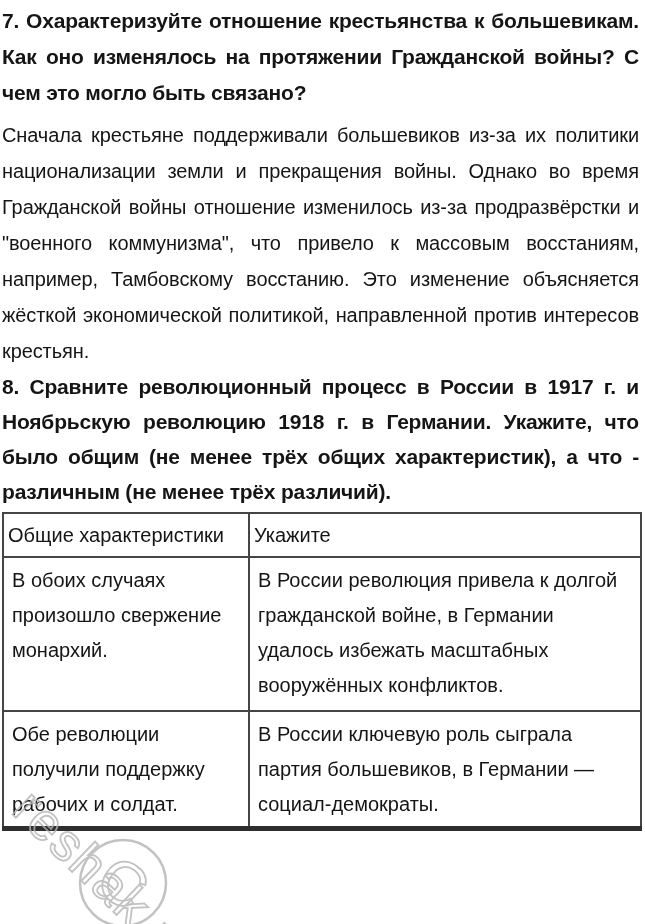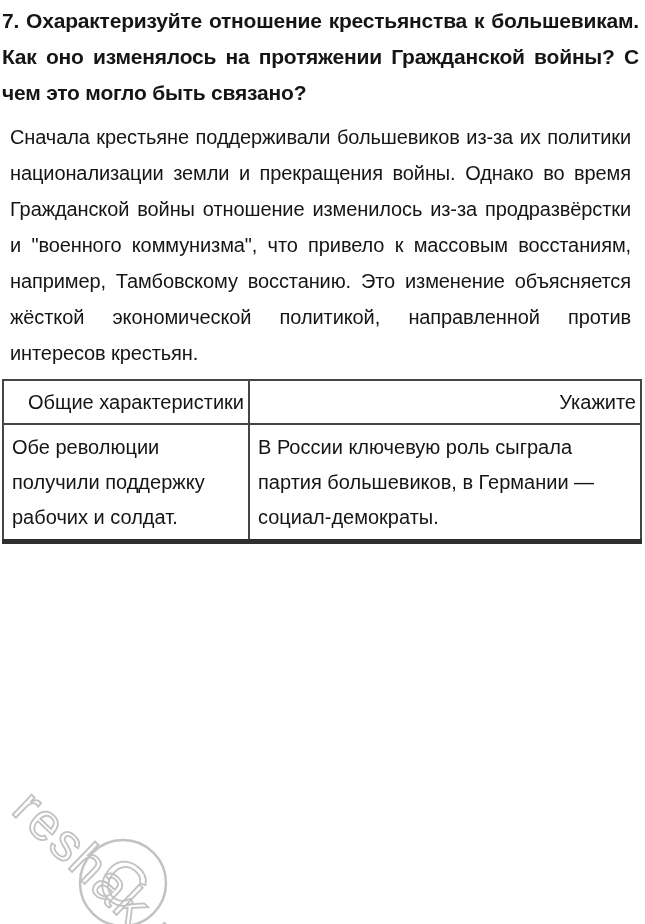--- a/index.html
+++ b/index.html
@@ -17,41 +17,41 @@
     margin:0;
     font-size:21px;
     font-weight:700;
     line-height:36px;
     text-align:justify;
     letter-spacing:-0.2px;
   }
   .heading.q7 { margin-bottom:6px; }
   .heading.q8 { margin-bottom:2px; line-height:35px; }
   .body-text {
-    margin:8px;
+    margin:0;
     font-size:20px;
     font-weight:400;
     line-height:36px;
     text-align:justify;
     letter-spacing:-0.1px;
   }
   table.cmp {
     width:640px;
     border-collapse:collapse;
     table-layout:fixed;
     margin-top:3px;
     border:2px solid #454545;
     border-bottom:5px solid #2e2e2e;
   }
   table.cmp col.col-common { width:246px; }
   table.cmp th {
     border:2px solid #454545;
     font-weight:400;
     font-size:20px;
-    text-align:right;
+    text-align:left;
     padding:7px 4px;
     height:28px;
     vertical-align:middle;
   }
   table.cmp td {
     border:2px solid #454545;
     font-size:20px;
     line-height:35px;
     text-align:left;
     vertical-align:top;
@@ -78,33 +78,38 @@
 </style>
 </head>
 <body>
 
 <div class="page">
 
   <h2 class="heading q7">7. Охарактеризуйте отношение крестьянства к большевикам. Как оно изменялось на протяжении Гражданской войны? С чем это могло быть связано?</h2>
 
   <p class="body-text">Сначала крестьяне поддерживали большевиков из-за их политики национализации земли и прекращения войны. Однако во время Гражданской войны отношение изменилось из-за продразвёрстки и "военного коммунизма", что привело к массовым восстаниям, например, Тамбовскому восстанию. Это изменение объясняется жёсткой экономической политикой, направленной против интересов крестьян.</p>
 
+  <h2 class="heading q8">8. Сравните революционный процесс в России в 1917 г. и Ноябрьскую революцию 1918 г. в Германии. Укажите, что было общим (не менее трёх общих характеристик), а что - различным (не менее трёх различий).</h2>
 
   <table class="cmp">
     <colgroup>
       <col class="col-common">
       <col class="col-diff">
     </colgroup>
     <thead>
       <tr>
         <th>Общие характеристики</th>
         <th>Укажите</th>
       </tr>
     </thead>
     <tbody>
+      <tr class="row-2">
+        <td>В обоих случаях произошло свержение монархий.</td>
+        <td>В России революция привела к долгой гражданской войне, в Германии удалось избежать масштабных вооружённых конфликтов.</td>
+      </tr>
       <tr class="row-3">
         <td>Обе революции получили поддержку рабочих и солдат.</td>
         <td>В России ключевую роль сыграла партия большевиков, в Германии — социал-демократы.</td>
       </tr>
     </tbody>
   </table>
 
   <svg class="watermark" width="280" height="300" viewBox="0 0 280 300" aria-hidden="true">
     <text class="wm-text" transform="translate(12,36) rotate(44)">reshak.ru</text>
     <circle cx="125" cy="107" r="43"></circle>

